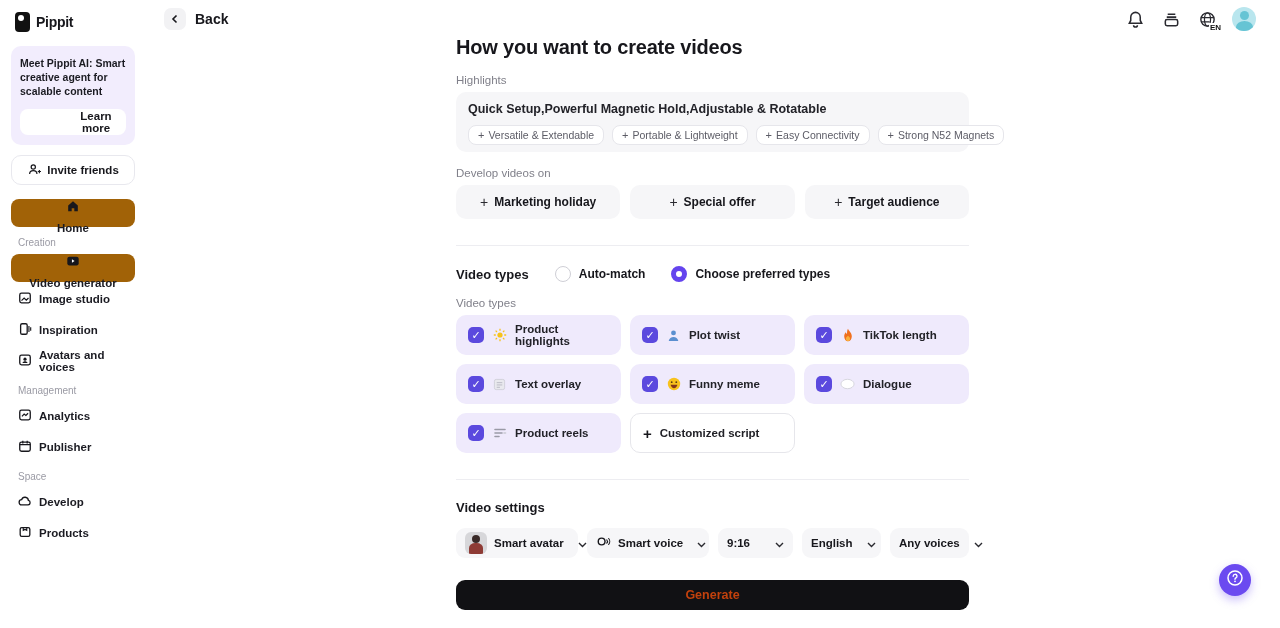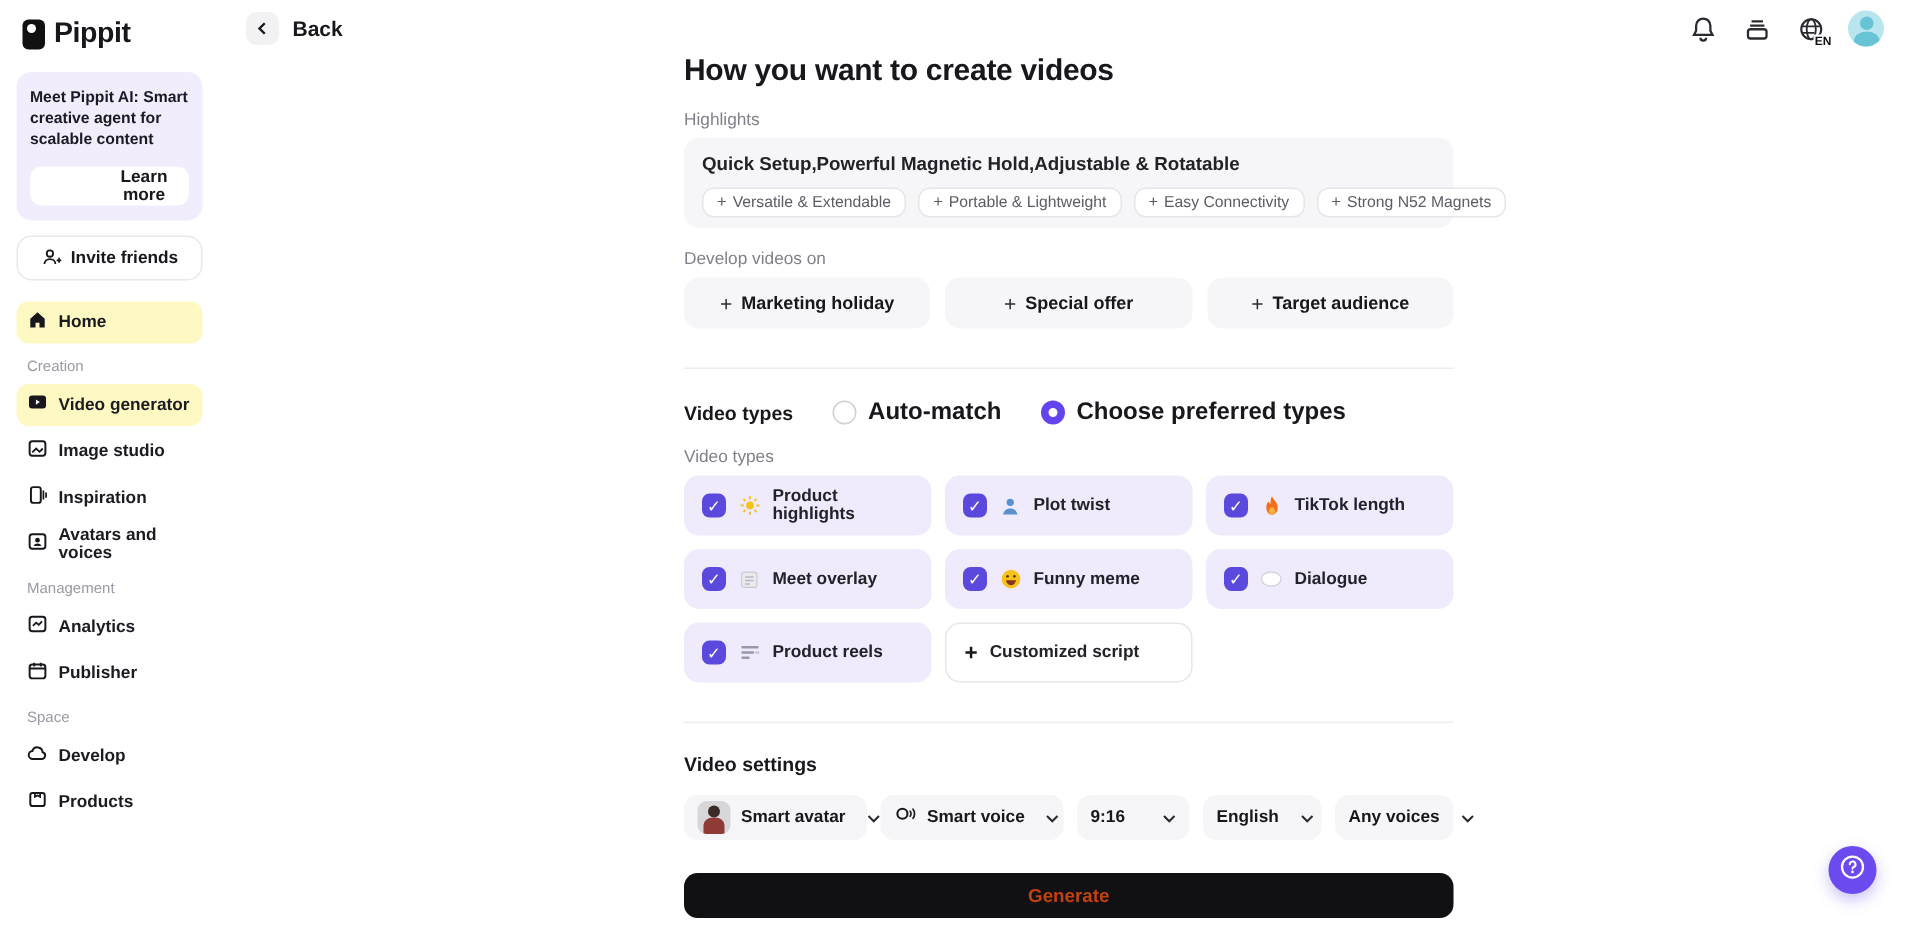--- a/index.html
+++ b/index.html
@@ -4,31 +4,31 @@
 <style>
   * { margin:0; padding:0; box-sizing:border-box; }
   html,body { width:1280px; height:628px; background:#ffffff; font-family:"Liberation Sans", sans-serif; color:#17171c; overflow:hidden; }
   .page { position:relative; width:1280px; height:628px; background:#fff; }
 
   
   .sidebar { position:absolute; left:0; top:0; width:150px; height:628px; padding:8px 8px 0 11px; background:#fff; }
   .brand { display:flex; align-items:center; gap:6px; padding:4px 0 14px 4px; }
   .brand-mark { width:15px; height:20px; background:#111; border-radius:4px 4px 4px 4px; position:relative; }
   .brand-mark::after { content:""; position:absolute; left:3px; top:3px; width:6px; height:6px; border-radius:50%; background:#fff; }
-  .brand-name { font-size:19px; font-weight:bold; letter-spacing:-0.3px; }
+  .brand-name { font-size:14px; font-weight:bold; letter-spacing:-0.3px; }
 
   .promo { background:#f2edfd; border-radius:10px; padding:10px 9px 9px 9px; width:124px; }
   .promo-text { font-size:10.5px; font-weight:bold; line-height:1.35; color:#1b1b22; }
   .promo-btn { margin-top:10px; width:100%; height:26px; background:#fff; border:none; border-radius:8px; font-size:11.5px; font-weight:bold; color:#17171c; cursor:pointer; font-family:inherit;padding-left:46px; }
 
   .invite-btn { margin-top:10px; width:124px; height:30px; background:#fff; border:1px solid #e8e8ee; border-radius:10px; display:flex; align-items:center; justify-content:center; gap:5px; font-size:11.5px; font-weight:bold; cursor:pointer; font-family:inherit; color:#17171c; }
 
   .nav { margin-top:14px; }
   .nav-item { display:flex; align-items:center; gap:7px; width:124px; height:28px; padding:0 7px; border-radius:8px; font-size:11.5px; font-weight:bold; color:#1b1b22; cursor:pointer; margin-bottom:3px; }
-  .nav-item.active { background:#fef9c3; }
+  .nav-item.active { background:#a16207;flex-direction:column; }
   .nav-item svg { flex:0 0 auto; }
   .section-label { font-size:10px; color:#9a9aa4; margin:10px 0 6px 7px; }
 
   
   .back-wrap { position:absolute; left:164px; top:8px; display:flex; align-items:center; gap:9px; }
   .back-btn { width:22px; height:22px; border-radius:7px; background:#f2f2f4; border:none; display:flex; align-items:center; justify-content:center; cursor:pointer; font-size:13px; color:#17171c; }
   .back-label { font-size:14px; font-weight:bold; }
   .top-right { position:absolute; right:24px; top:7px; display:flex; align-items:center; gap:14px; }
   .icon-btn { width:22px; height:22px; display:flex; align-items:center; justify-content:center; cursor:pointer; position:relative; }
   .lang-badge { position:absolute; right:-4px; bottom:-2px; font-size:8px; font-weight:bold; background:#fff; padding:0 1px; color:#111; }
@@ -50,21 +50,21 @@
   .develop-btn { flex:1; height:34px; background:#f6f6f8; border:none; border-radius:10px; display:flex; align-items:center; justify-content:center; gap:6px; font-size:12px; font-weight:bold; color:#17171c; cursor:pointer; font-family:inherit; }
   .develop-btn .plus { font-size:14px; font-weight:normal; color:#2a2a30; }
 
   .divider { height:1px; background:#ededf1; margin-top:26px; }
 
   .vt-row { display:flex; align-items:center; margin-top:20px; gap:26px; }
   .vt-title { font-size:13px; font-weight:bold; }
   .radio-opt { display:flex; align-items:center; gap:8px; cursor:pointer; }
   .radio { width:16px; height:16px; border-radius:50%; border:1.5px solid #cfcfd6; background:#fff; }
   .radio.checked { border:5px solid #6444ee; }
-  .radio-label { font-size:16px; font-weight:bold; }
+  .radio-label { font-size:12px; font-weight:bold; }
 
   .vt-grid { display:grid; grid-template-columns:repeat(3,1fr); gap:9px; margin-top:6px; }
   .vt-card { height:40px; background:#efeafc; border-radius:10px; display:flex; align-items:center; gap:8px; padding:0 12px; cursor:pointer; }
   .vt-card.custom { background:#fff; border:1px solid #e6e6eb; }
   .checkbox { width:16px; height:16px; border-radius:5px; background:#5b49de; color:#fff; font-size:11px; display:flex; align-items:center; justify-content:center; flex:0 0 auto; }
   .vt-label { font-size:11.5px; font-weight:bold; color:#222228; }
   .vt-icon { width:15px; height:15px; display:flex; align-items:center; justify-content:center; flex:0 0 auto; }
   .custom .plus { font-size:15px; font-weight:bold; color:#17171c; }
 
   .settings-title { font-size:13px; font-weight:bold; margin-top:20px; }
@@ -306,21 +306,21 @@
       </div>
 
       <div class="vt-card">
         <span class="checkbox">✓</span>
         <span class="vt-icon">
             <svg width="13" height="13" viewBox="0 0 14 14">
               <rect x="1.5" y="1.5" width="11" height="11" rx="2" fill="#e9e9ee" stroke="#c9c9d2" stroke-width="0.8"></rect>
               <path d="M4 5h6M4 7.5h6M4 10h3.5" stroke="#b9b9c4" stroke-width="1"></path>
             </svg>
           </span>
-        <span class="vt-label">Meet overlay</span>
+        <span class="vt-label">Text overlay</span>
       </div>
       <div class="vt-card">
         <span class="checkbox">✓</span>
         <span class="vt-icon">
             <svg width="14" height="14" viewBox="0 0 14 14">
               <circle cx="7" cy="7" r="6.2" fill="#f8c21d"></circle>
               <circle cx="4.7" cy="5.2" r="0.9" fill="#5a3a12"></circle>
               <circle cx="9.3" cy="5.2" r="0.9" fill="#5a3a12"></circle>
               <path d="M3.6 7.8c.6 2.2 1.8 3.4 3.4 3.4s2.8-1.2 3.4-3.4z" fill="#83361a"></path>
             </svg>

